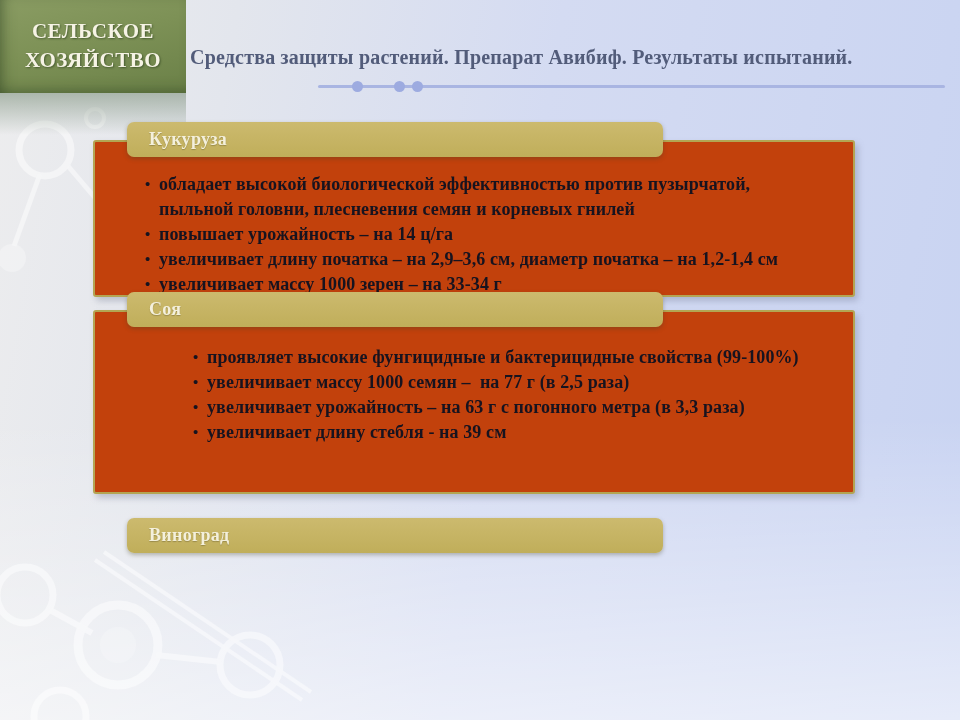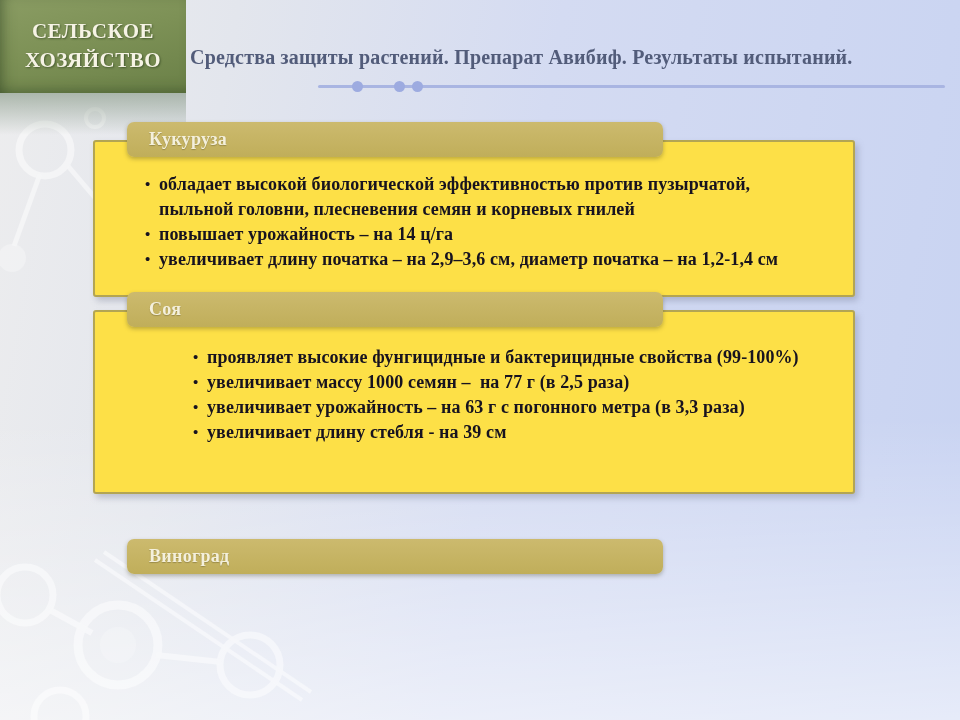--- a/index.html
+++ b/index.html
@@ -49,26 +49,26 @@
     position:relative;z-index:2;margin-left:34px;width:536px;height:35px;
     box-sizing:border-box;border-radius:7px;
     background:linear-gradient(180deg,#ccba6e,#c0ae5a);
     box-shadow:0 2px 4px rgba(70,65,40,.35);
     display:flex;align-items:center;padding-left:22px;
     font-size:18px;font-weight:600;letter-spacing:.3px;color:#f4f0dc;
     text-shadow:0 1px 1px rgba(90,80,40,.4);
   }
   .box{
     position:relative;z-index:1;margin-top:-17px;box-sizing:border-box;
-    background:#fde047;border:2px solid #b3a553;border-radius:3px;
+    background:#c2410c;border:2px solid #b3a553;border-radius:3px;
     box-shadow:3px 4px 6px rgba(110,115,140,.35);
   }
   .sec1{top:122px}.sec1 .box{height:157px}
   .sec2{top:292px}.sec2 .box{height:184px}
-  .sec3{top:539px}.sec3 .box{height:133px}
+  .sec3{top:518px}.sec3 .box{height:133px}
   .box ul{list-style:none;margin:0;padding:30px 22px 0 64px;}
   .sec2 .box ul{padding-top:33px;margin-left:48px;}
   .box li{
     position:relative;white-space:pre-wrap;
     font-size:18px;line-height:25px;font-weight:600;color:#17131f;letter-spacing:.1px;
   }
   .box li::before{
     content:"\2022";position:absolute;left:-14px;top:0;
     font-size:15px;color:#17131f;
   }
@@ -114,20 +114,21 @@
   <div class="divider-dot dot3"></div>
 
   <div class="section sec1">
     <div class="tab">Кукуруза</div>
     <div class="box">
       <ul>
         <li>обладает высокой биологической эффективностью против пузырчатой,
 пыльной головни, плесневения семян и корневых гнилей</li>
         <li>повышает урожайность – на 14 ц/га</li>
         <li>увеличивает длину початка – на 2,9–3,6 см, диаметр початка – на 1,2-1,4 см</li>
+        <li>увеличивает массу 1000 зерен – на 33-34 г</li>
       </ul>
     </div>
   </div>
 
   <div class="section sec2">
     <div class="tab">Соя</div>
     <div class="box">
       <ul>
         <li>проявляет высокие фунгицидные и бактерицидные свойства (99-100%)</li>
         <li>увеличивает массу 1000 семян –  на 77 г (в 2,5 раза)</li>

